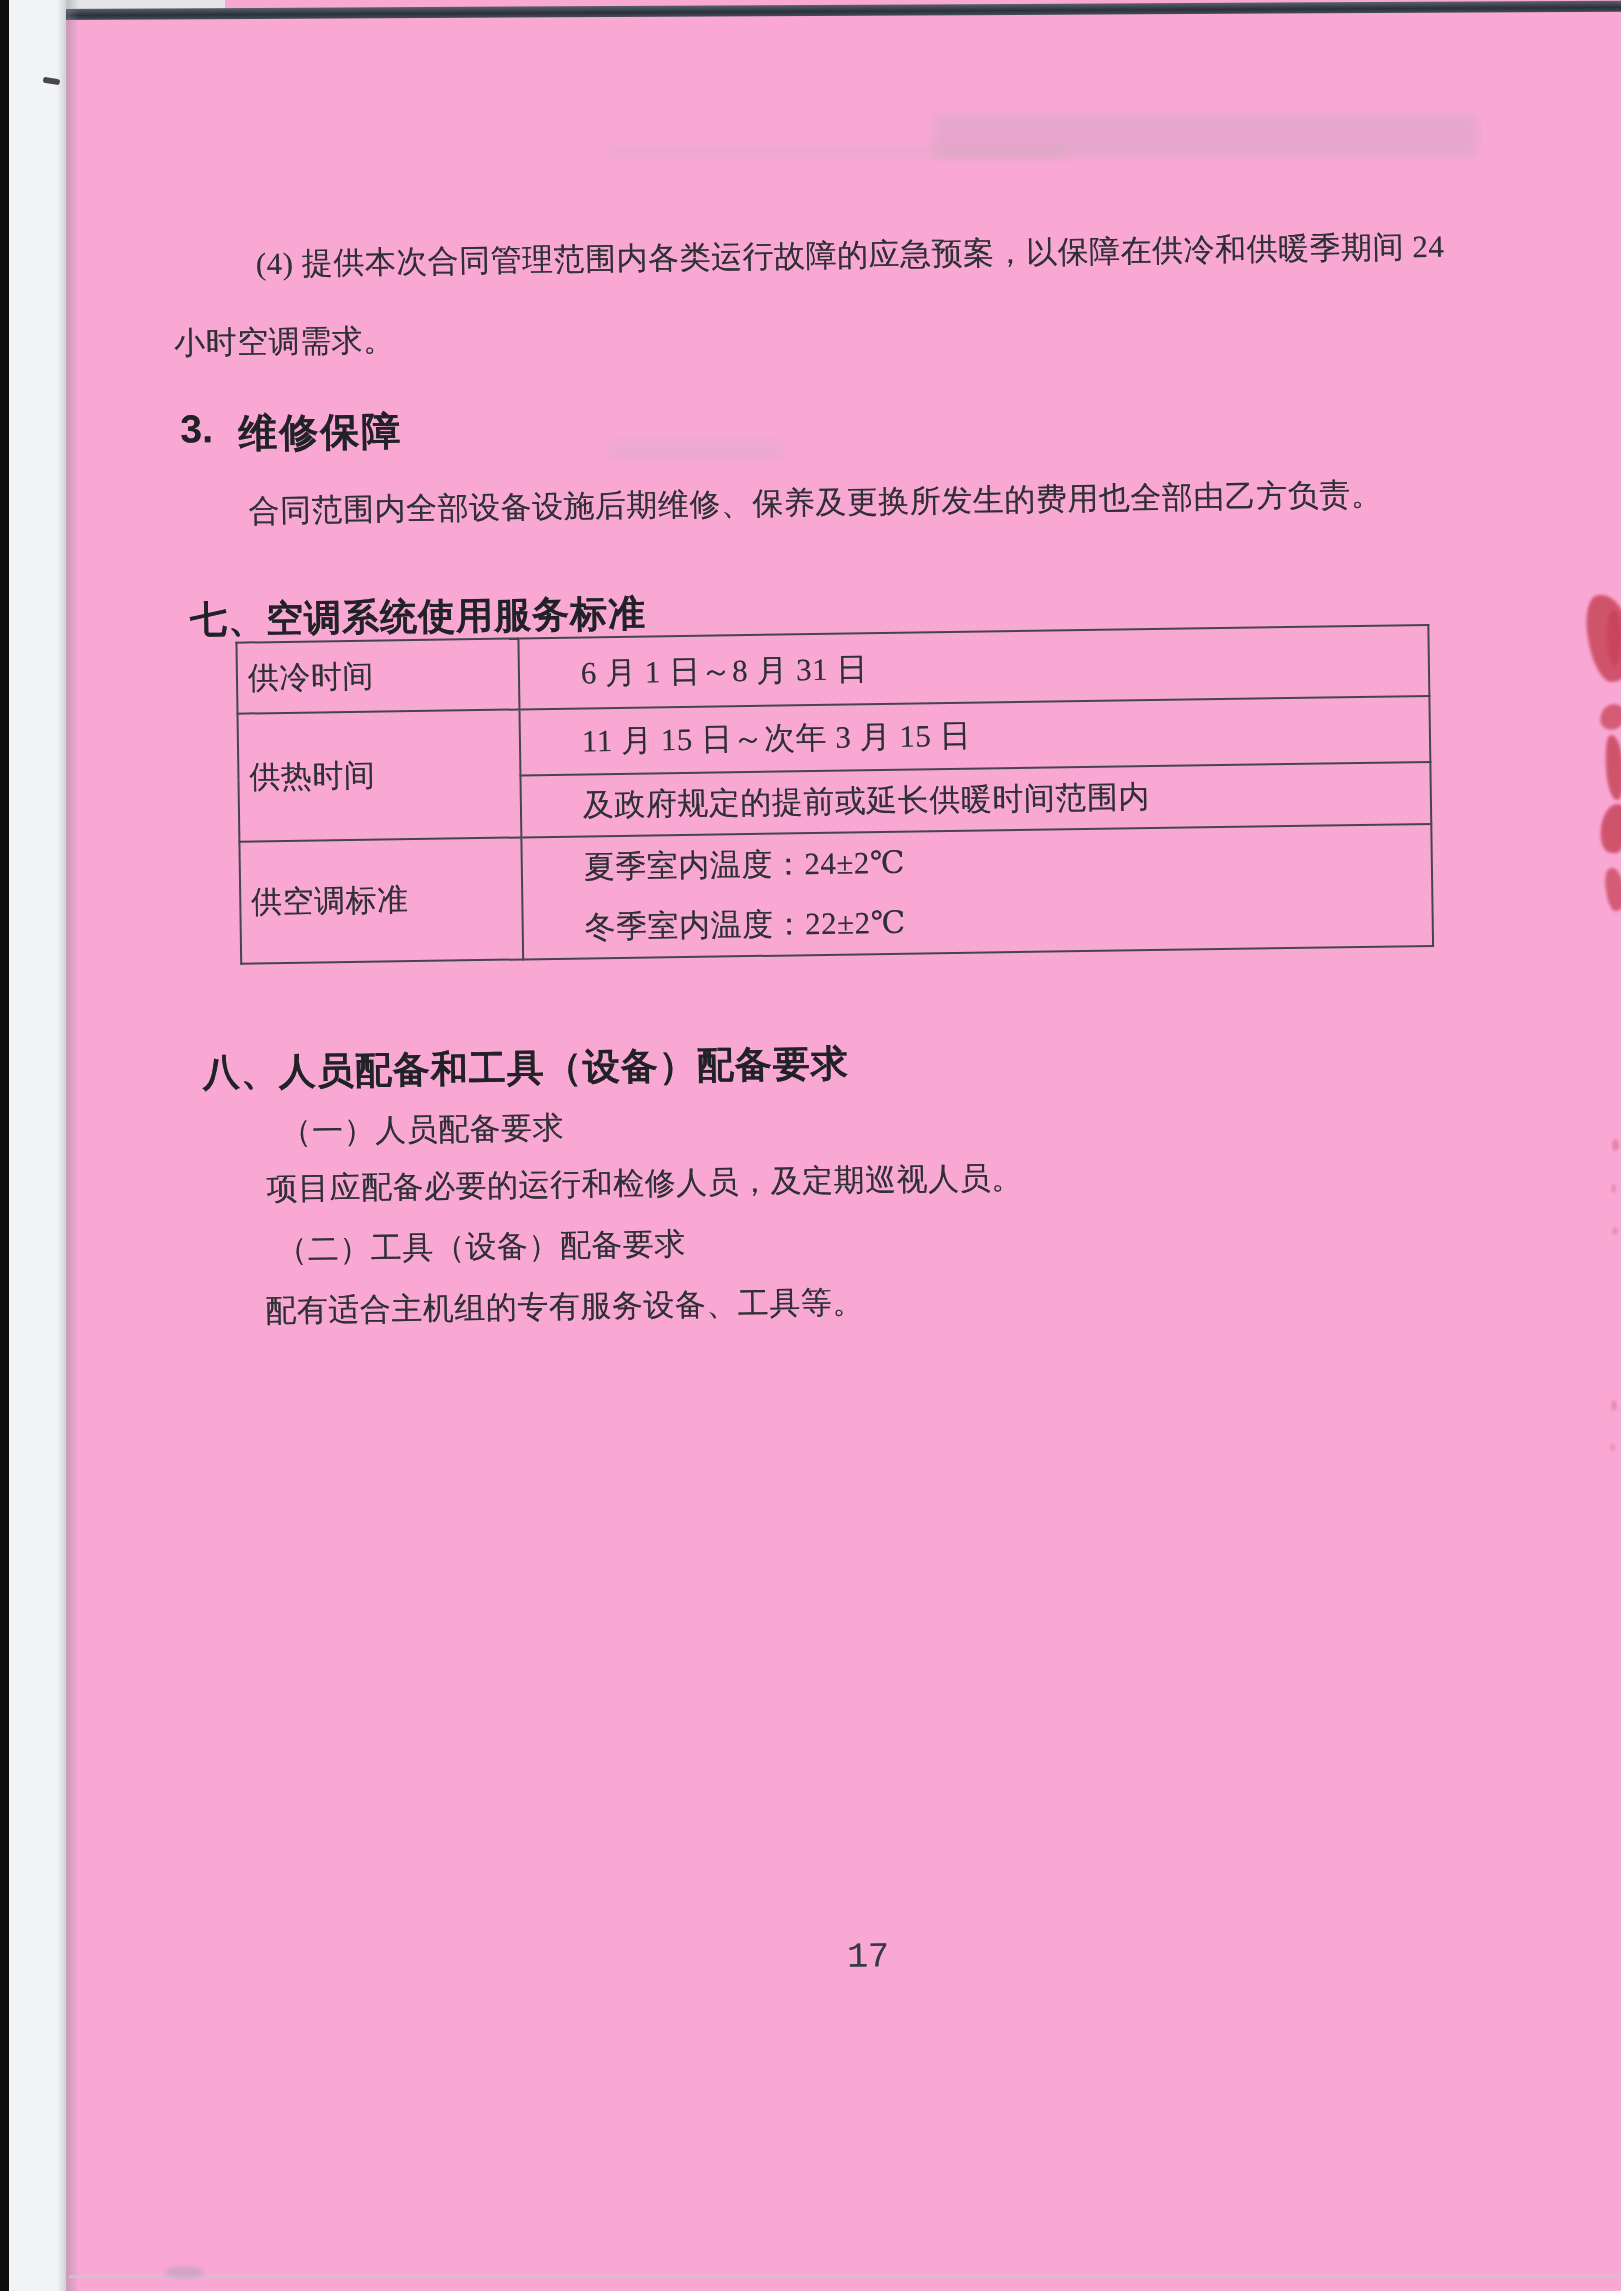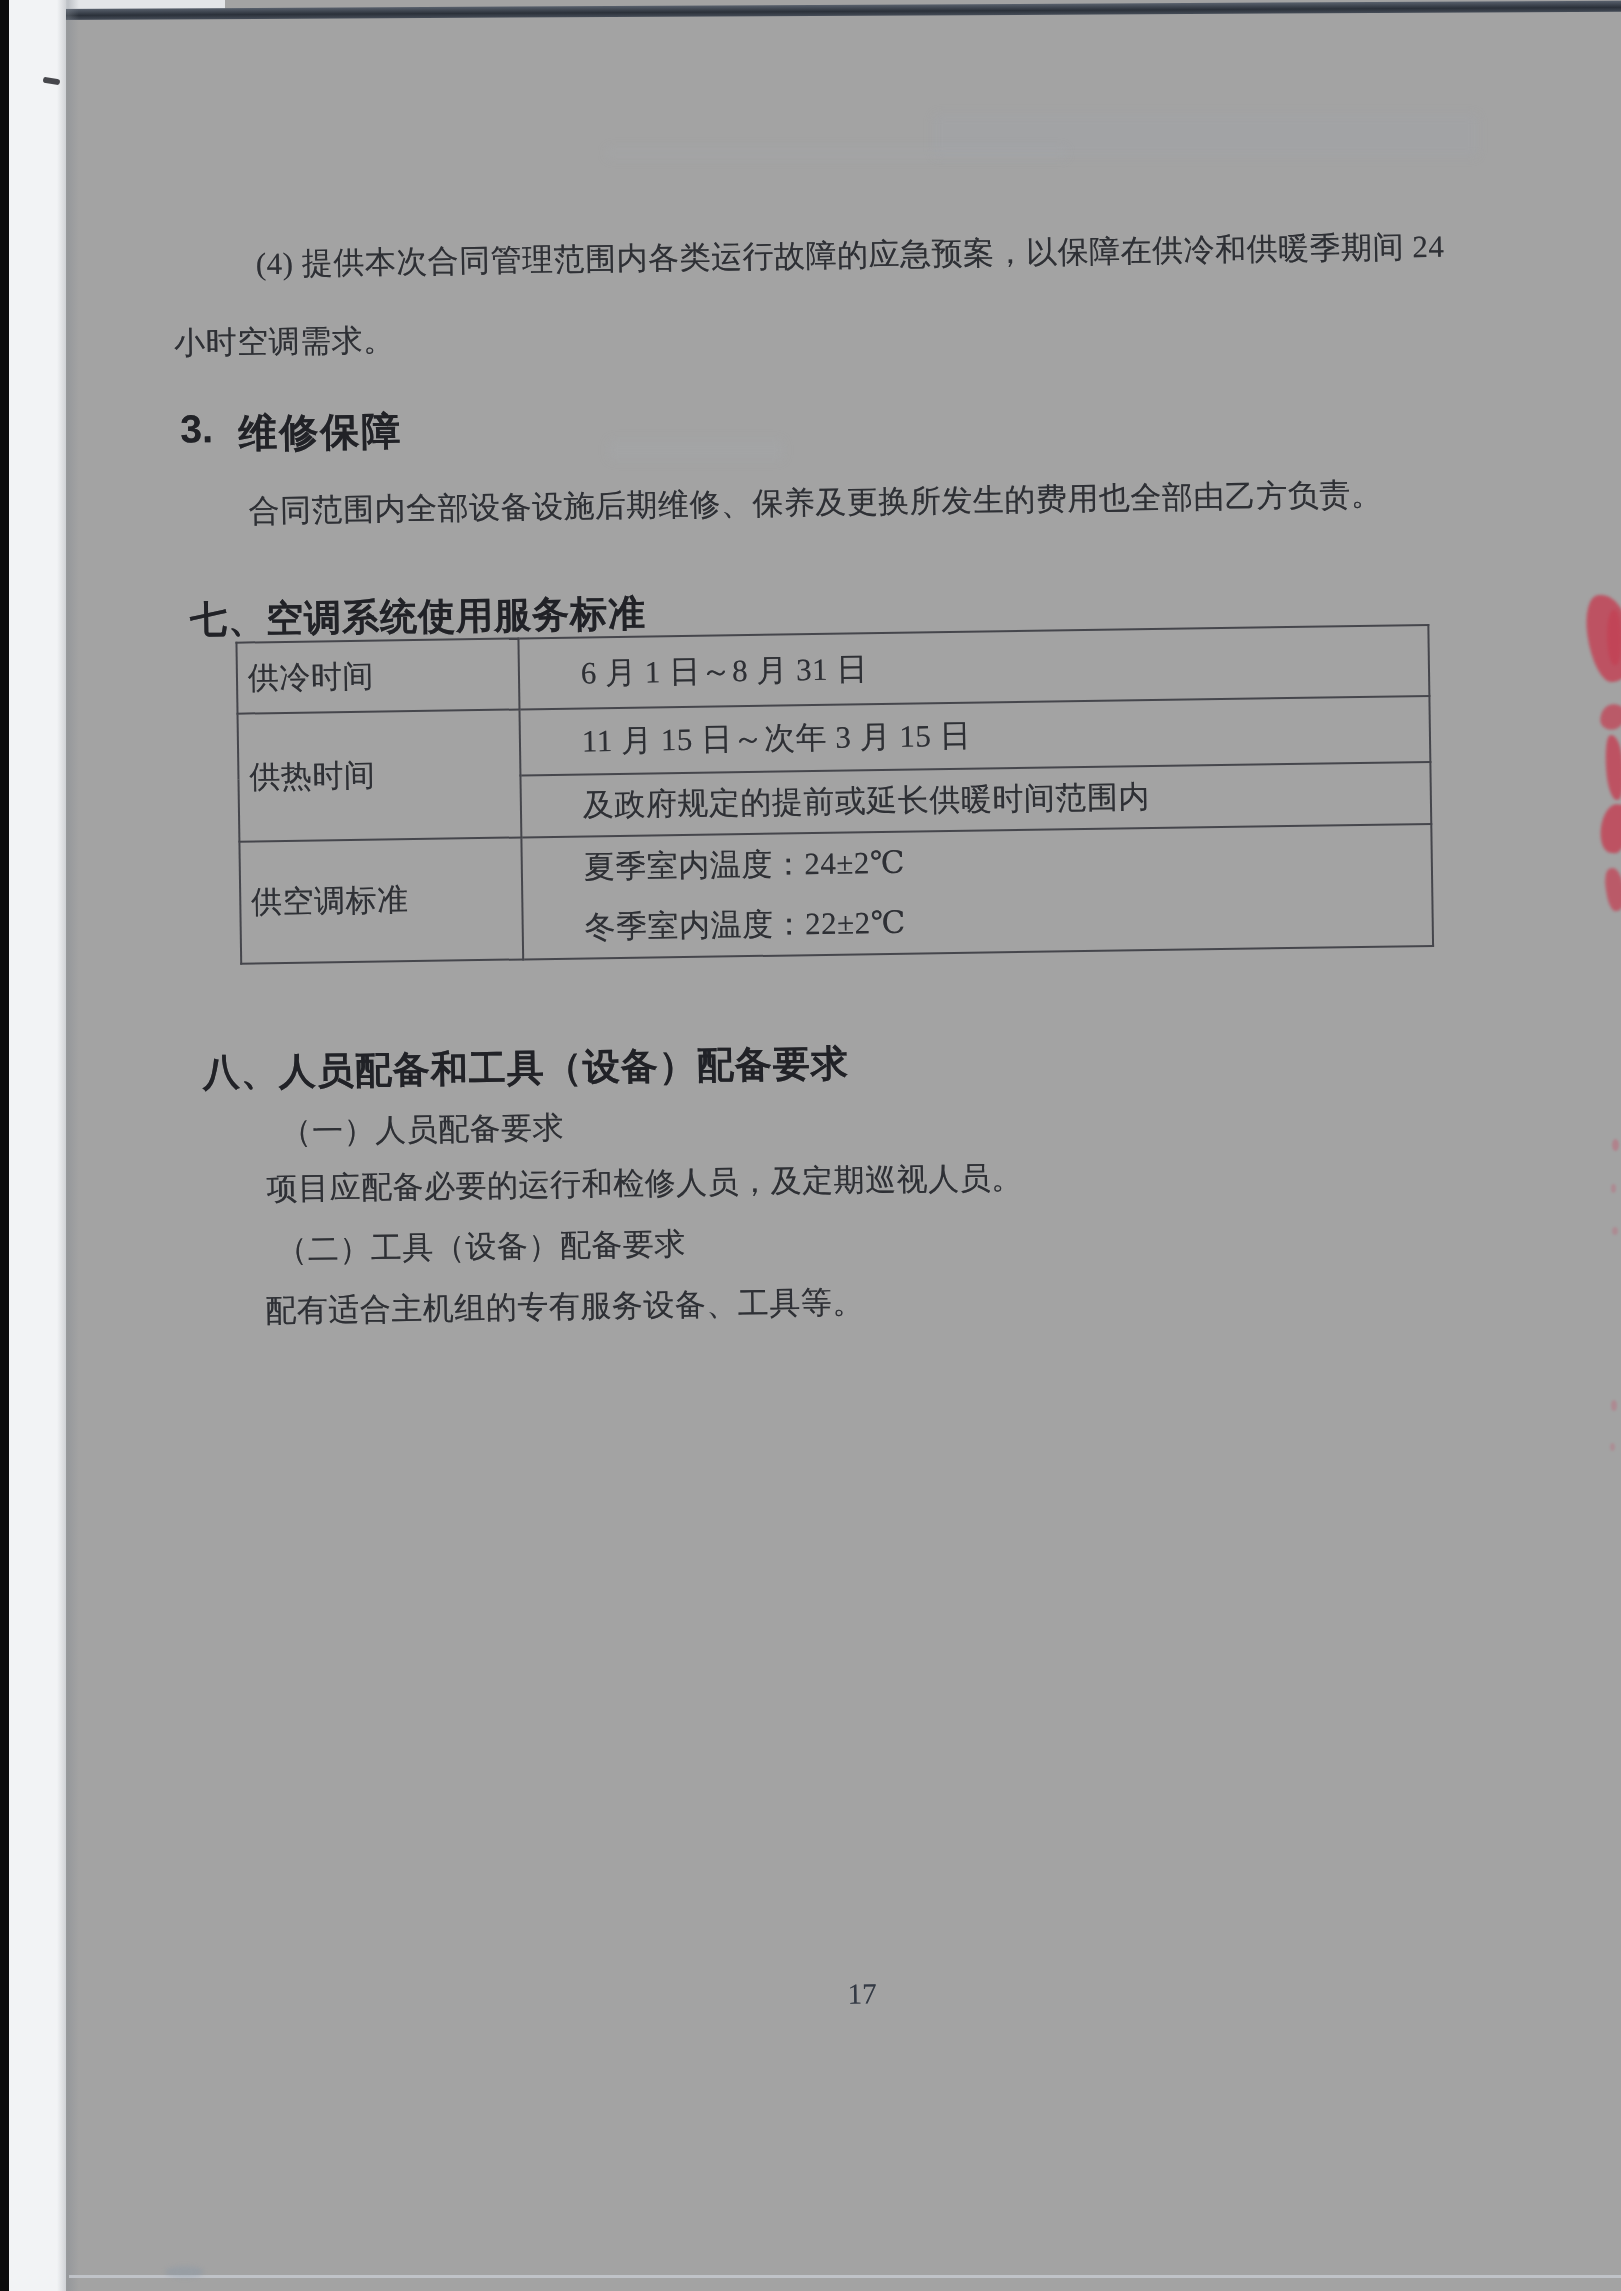--- a/index.html
+++ b/index.html
@@ -1,18 +1,18 @@
 <!DOCTYPE html>
 <html><head>
 <meta charset="utf-8">
 <style>
   html,body{margin:0;padding:0;background:#e7e9ec;}
   #screen{
     position:relative;width:1621px;height:2292px;overflow:hidden;
-    background:#a3a3a3;
+    background:#f9a8d4;
     font-family:"Liberation Serif","DejaVu Serif",serif;
     color:#2e3035;
   }
   
   .edge-black{position:absolute;left:0;top:0;width:8.8px;height:100%;background:#0c0c0d;}
   .gutter{position:absolute;left:8.8px;top:0;width:57px;height:100%;background:#f2f3f5;}
   .seam{position:absolute;left:57px;top:0;width:21.6px;height:100%;
         background:linear-gradient(to right,rgba(130,136,144,0),rgba(130,136,144,.38),rgba(130,136,144,0));}
   .top-edge{position:absolute;left:51px;top:8.8px;width:1607px;height:10.8px;
         background:linear-gradient(to bottom,#58606c,#2b313a 60%,#454c57);
@@ -61,22 +61,22 @@
         text-shadow:0 0 0.5px rgba(42,44,50,.55);}
   .svc-table col.c1{width:282px;}
   .svc-table td{border:2.5px solid #45464c;vertical-align:middle;background:transparent;padding:0;}
   .svc-table td.lab{padding-left:9.8px;}
   .svc-table td.val{padding-left:61px;}
   .svc-table tr.r1{height:71px;}
   .svc-table tr.r2{height:66px;}
   .svc-table tr.r3{height:62px;}
   .svc-table tr.r4{height:122px;}
   .svc-table td.two-line div{height:60px;line-height:60px;}
-  .pagenum{position:absolute;left:831px;top:1988px;font-size:29px;color:#343a45;
-        text-shadow:0 0 0.4px rgba(50,55,65,.5);}
+  .pagenum{position:absolute;left:831px;top:1948px;font-size:35px;color:#343a45;
+        text-shadow:0 0 0.4px rgba(50,55,65,.5);font-family:Liberation Mono, monospace;}
 </style>
 </head>
 <body>
 
 <div id="screen">
 
   <div class="top-corner"></div>
   <div class="top-edge"></div>
   <div class="edge-black"></div>
   <div class="gutter"></div>

